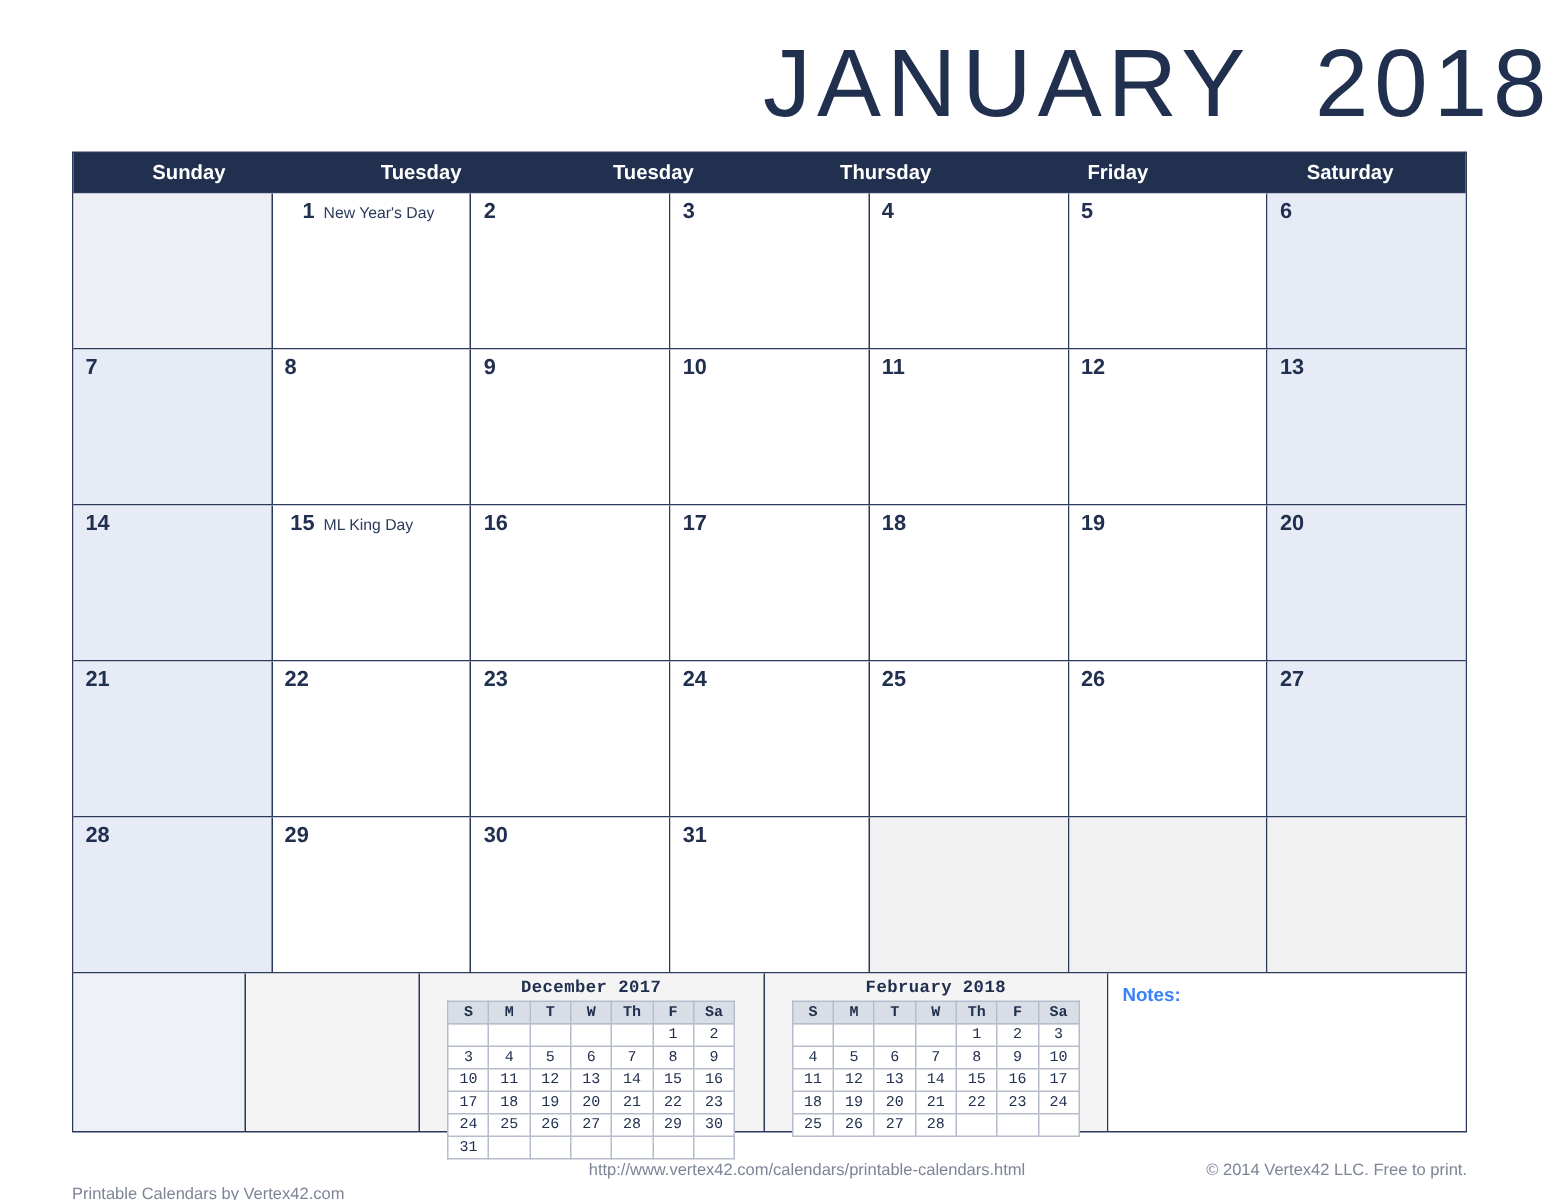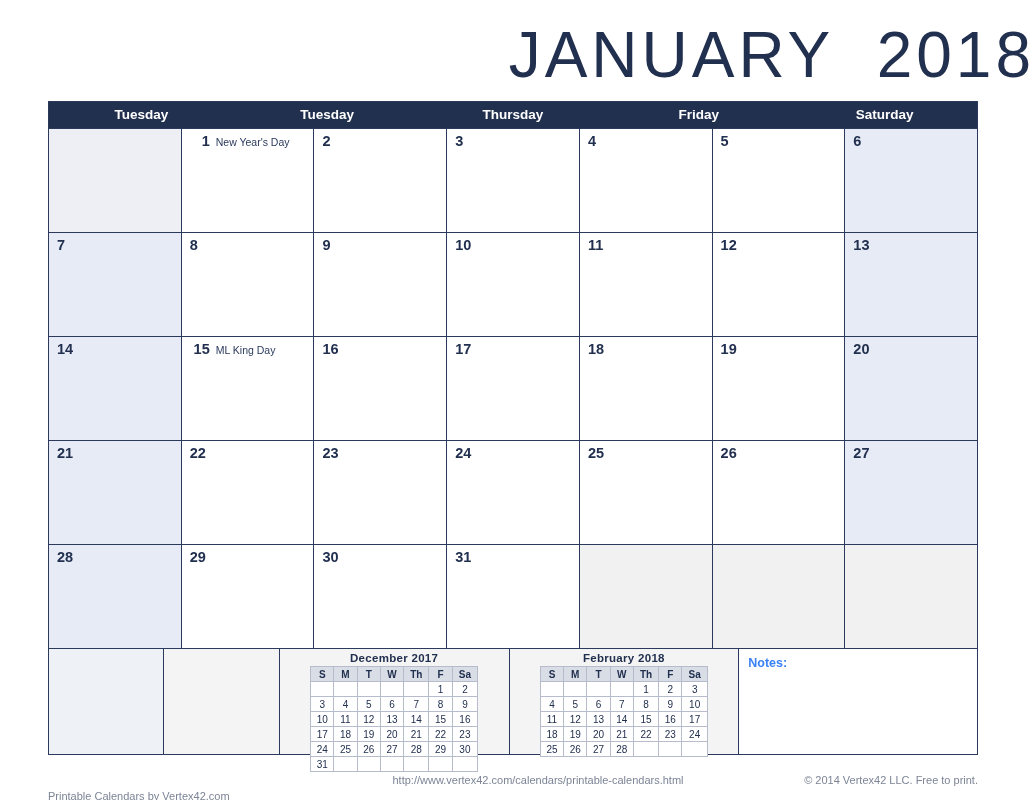--- a/index.html
+++ b/index.html
@@ -137,23 +137,24 @@
     flex: 2 2 0;
     display: flex;
     border-right: 1px solid #2b3a5c;
     box-sizing: border-box;
     background: #f4f4f4;
     align-items: flex-start;
     justify-content: center;
     padding-top: 3px;
   }
   .mini {
-    width: 168px;
+    width: 192px;
     font-size: 10px;
     color: #22304f;
+    font-family: Liberation Mono, monospace;
   }
   .mini .mini-title {
     text-align: center;
     font-weight: bold;
     font-size: 11.5px;
     padding-bottom: 2px;
     letter-spacing: 0.3px;
   }
   .mini table {
     border-collapse: collapse;
@@ -212,20 +213,21 @@
 
 <div class="page">
 
   <div class="title-bar">
     <div class="title">JANUARY  2018</div>
   </div>
 
   <div class="cal">
 
     <div class="dow-row">
+      <div class="dow">Sunday</div>
       <div class="dow">Tuesday</div>
       <div class="dow">Tuesday</div>
       <div class="dow">Thursday</div>
       <div class="dow">Friday</div>
       <div class="dow">Saturday</div>
     </div>
 
     <div class="week">
       <div class="cell empty-sun">
         <div class="daynum-r"></div>

